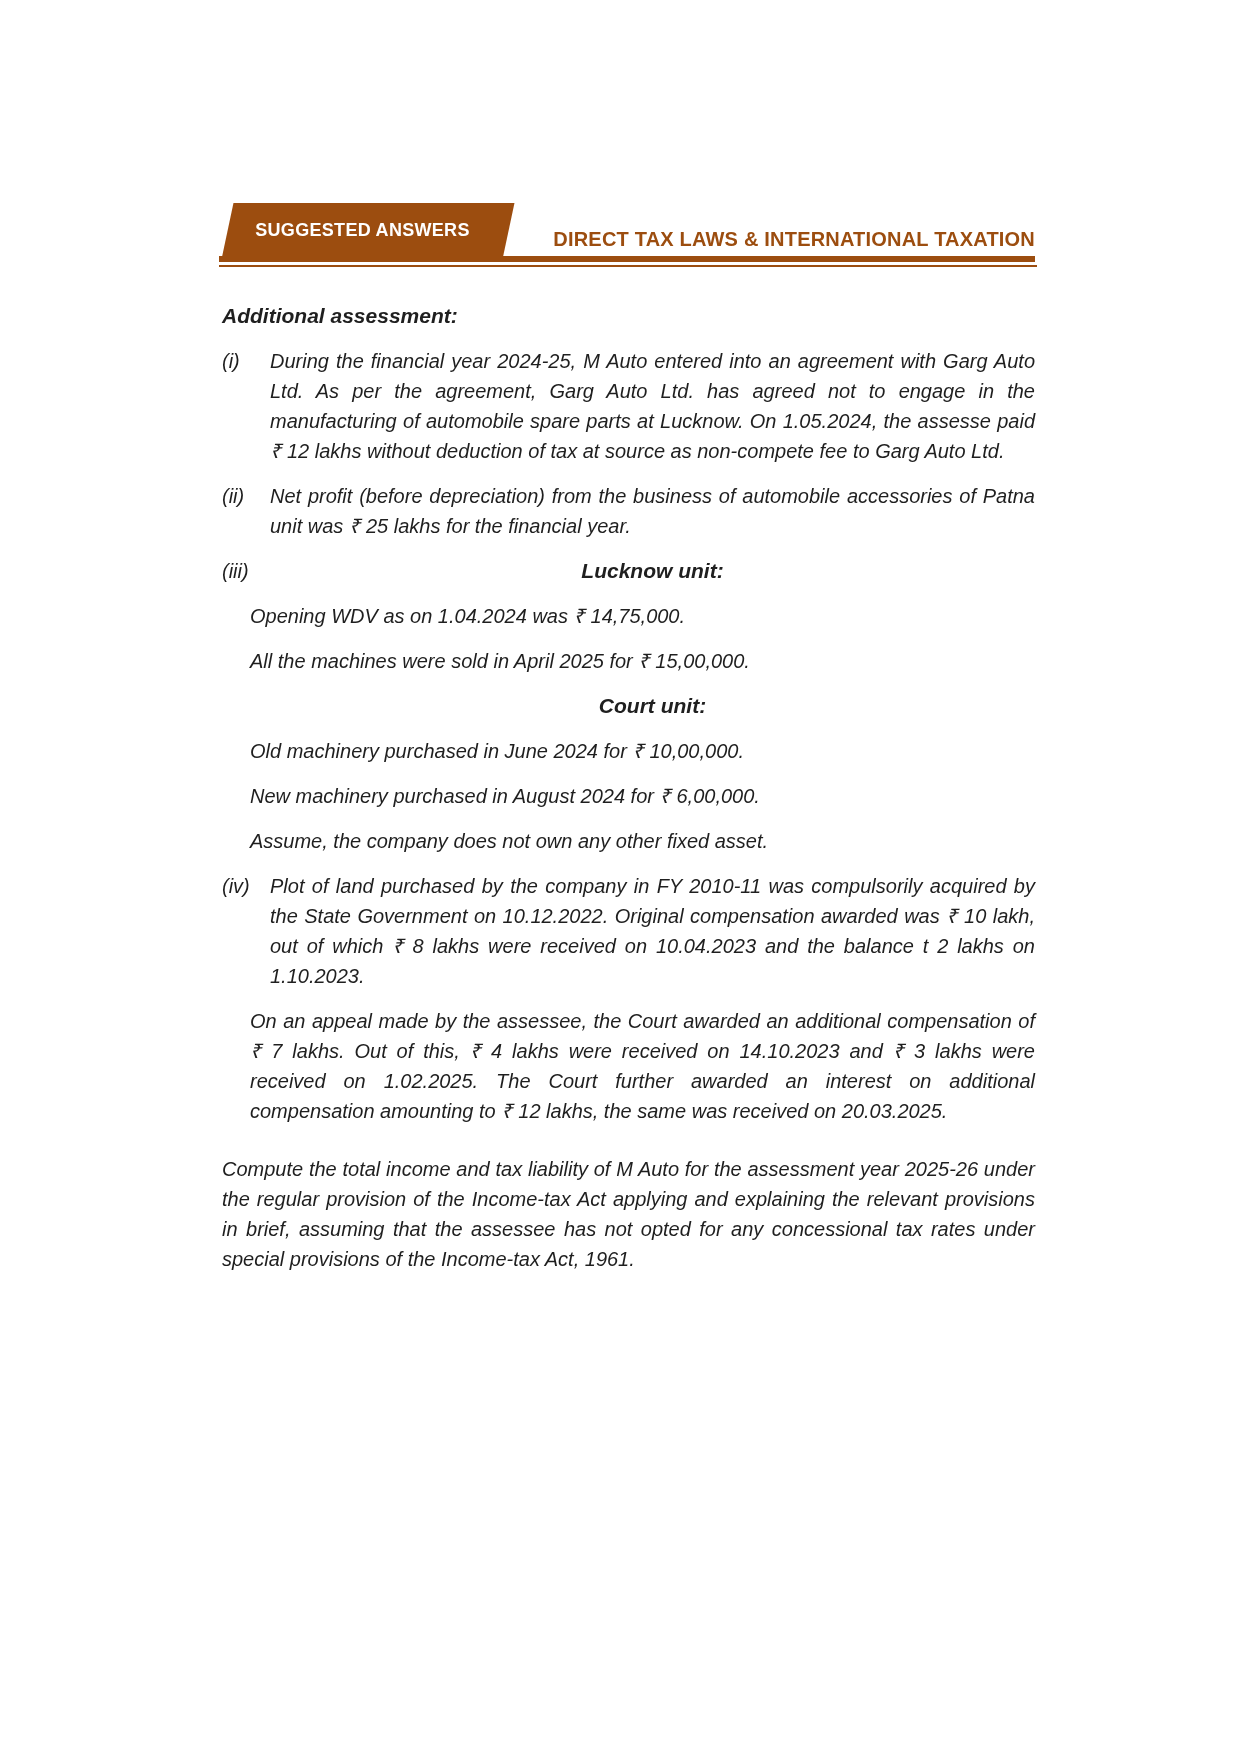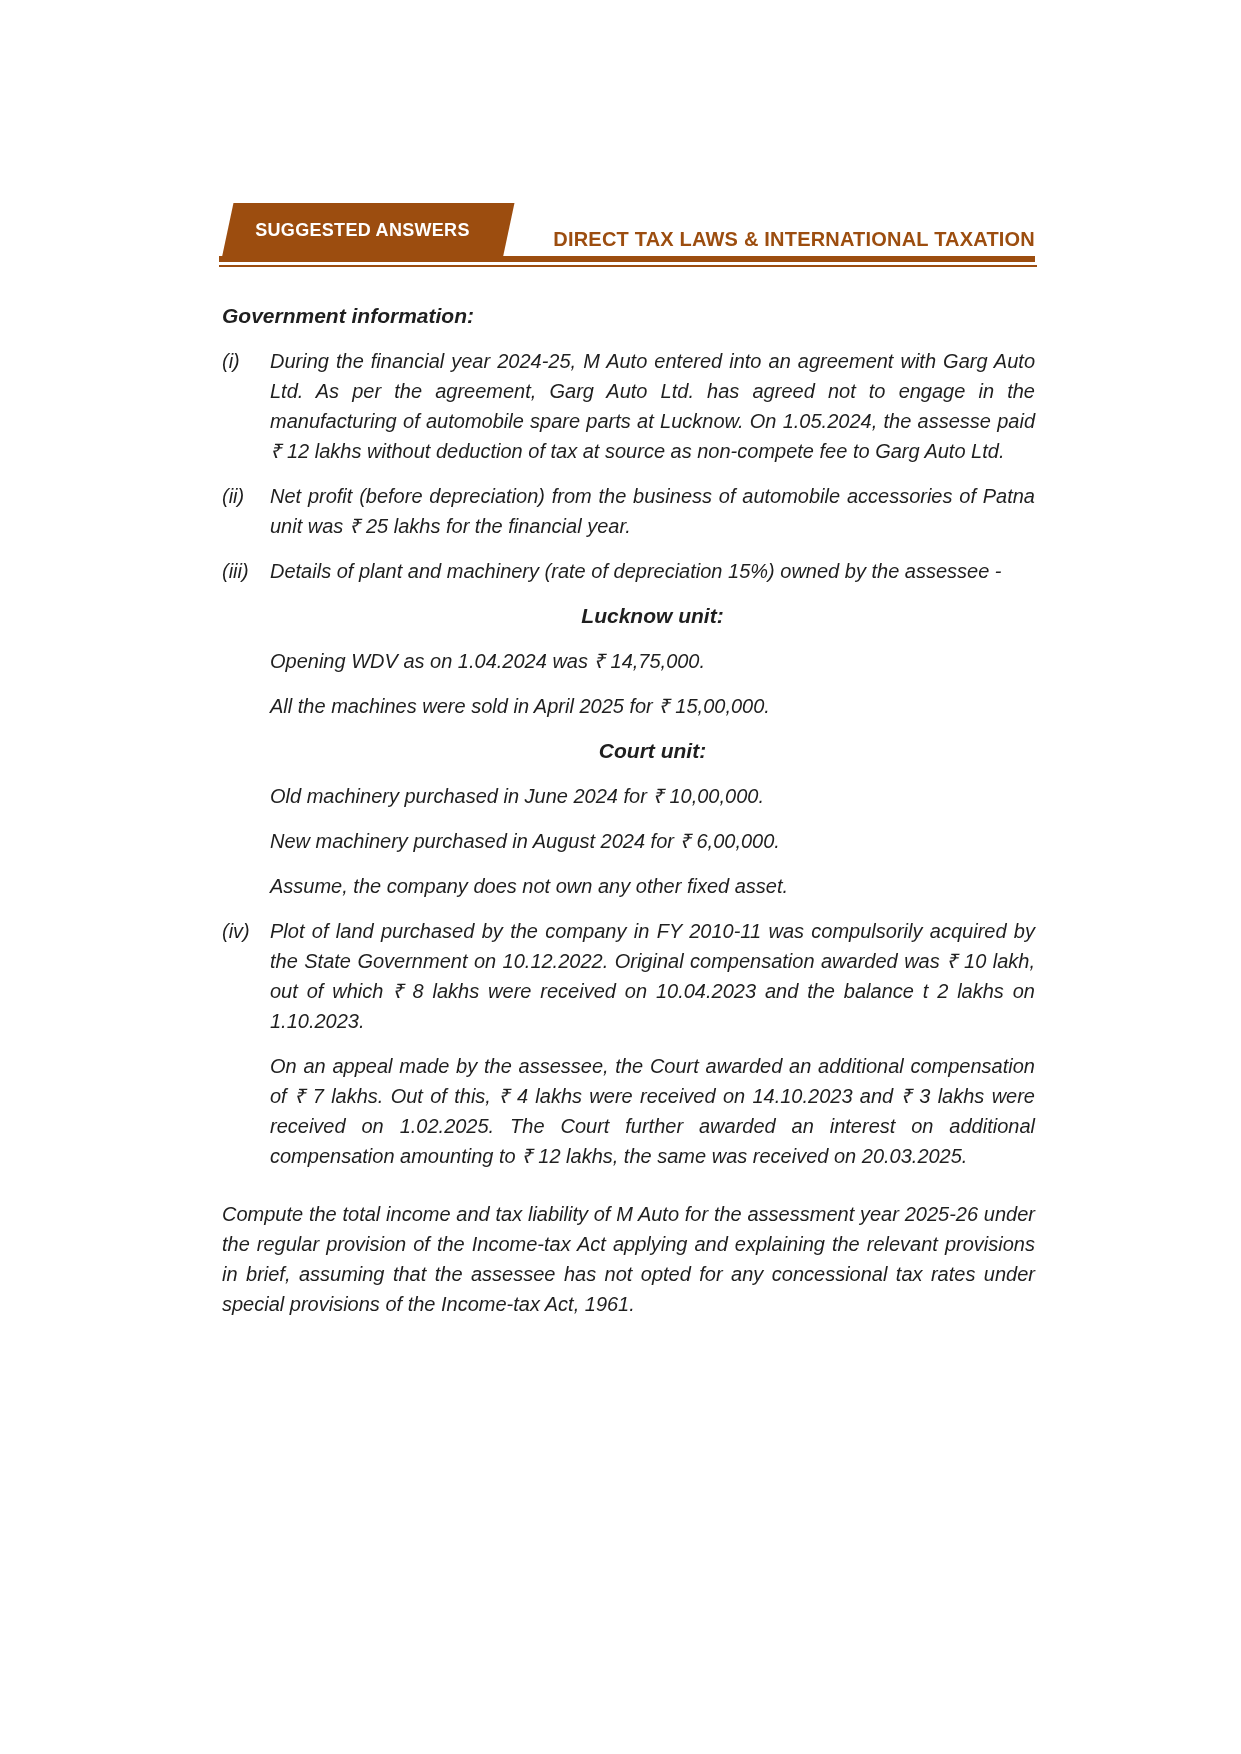--- a/index.html
+++ b/index.html
@@ -68,21 +68,21 @@
     text-align: justify;
   }
   .heading {
     font-size: 21px;
     font-weight: bold;
     text-align: left;
   }
   .block { margin-top: 15px; }
   .item { position: relative; padding-left: 48px; }
   .item .marker { position: absolute; left: 0; top: 0; }
-  .sub { margin-left: 48px; }
+  .sub { margin-left: 28px; }
   .subhead {
     margin-left: 48px;
     font-weight: bold;
     font-size: 21px;
     text-align: center;
   }
   .closing { margin-top: 28px; }
 
   
   .ftr-thick { left: 219px; top: 1498px; width: 727px; height: 6px; }
@@ -121,35 +121,34 @@
     <div class="tab">
       <div class="tab-bg"></div>
       <span class="tab-label">SUGGESTED ANSWERS</span>
     </div>
     <div class="doc-title">DIRECT TAX LAWS &amp; INTERNATIONAL TAXATION</div>
     <div class="rule hdr-thick"></div>
     <div class="rule hdr-thin"></div>
   </header>
 
   <main class="content">
-    <div class="heading">Government information:</div>
+    <div class="heading">Additional assessment:</div>
 
     <div class="block item">
       <span class="marker">(i)</span>
       <span>During the financial year 2024-25, M Auto entered into an agreement with Garg Auto Ltd. As per the agreement, Garg Auto Ltd. has agreed not to engage in the manufacturing of automobile spare parts at Lucknow. On 1.05.2024, the assesse paid ₹ 12 lakhs without deduction of tax at source as non-compete fee to Garg Auto Ltd.</span>
     </div>
 
     <div class="block item">
       <span class="marker">(ii)</span>
       <span>Net profit (before depreciation) from the business of automobile accessories of Patna unit was ₹ 25 lakhs for the financial year.</span>
     </div>
 
     <div class="block item">
       <span class="marker">(iii)</span>
-      <span>Details of plant and machinery (rate of depreciation 15%) owned by the assessee -</span>
     </div>
 
     <div class="block subhead">Lucknow unit:</div>
     <div class="block sub">Opening WDV as on 1.04.2024 was ₹ 14,75,000.</div>
     <div class="block sub">All the machines were sold in April 2025 for ₹ 15,00,000.</div>
 
     <div class="block subhead">Court unit:</div>
     <div class="block sub">Old machinery purchased in June 2024 for ₹ 10,00,000.</div>
     <div class="block sub">New machinery purchased in August 2024 for ₹ 6,00,000.</div>
     <div class="block sub">Assume, the company does not own any other fixed asset.</div>

